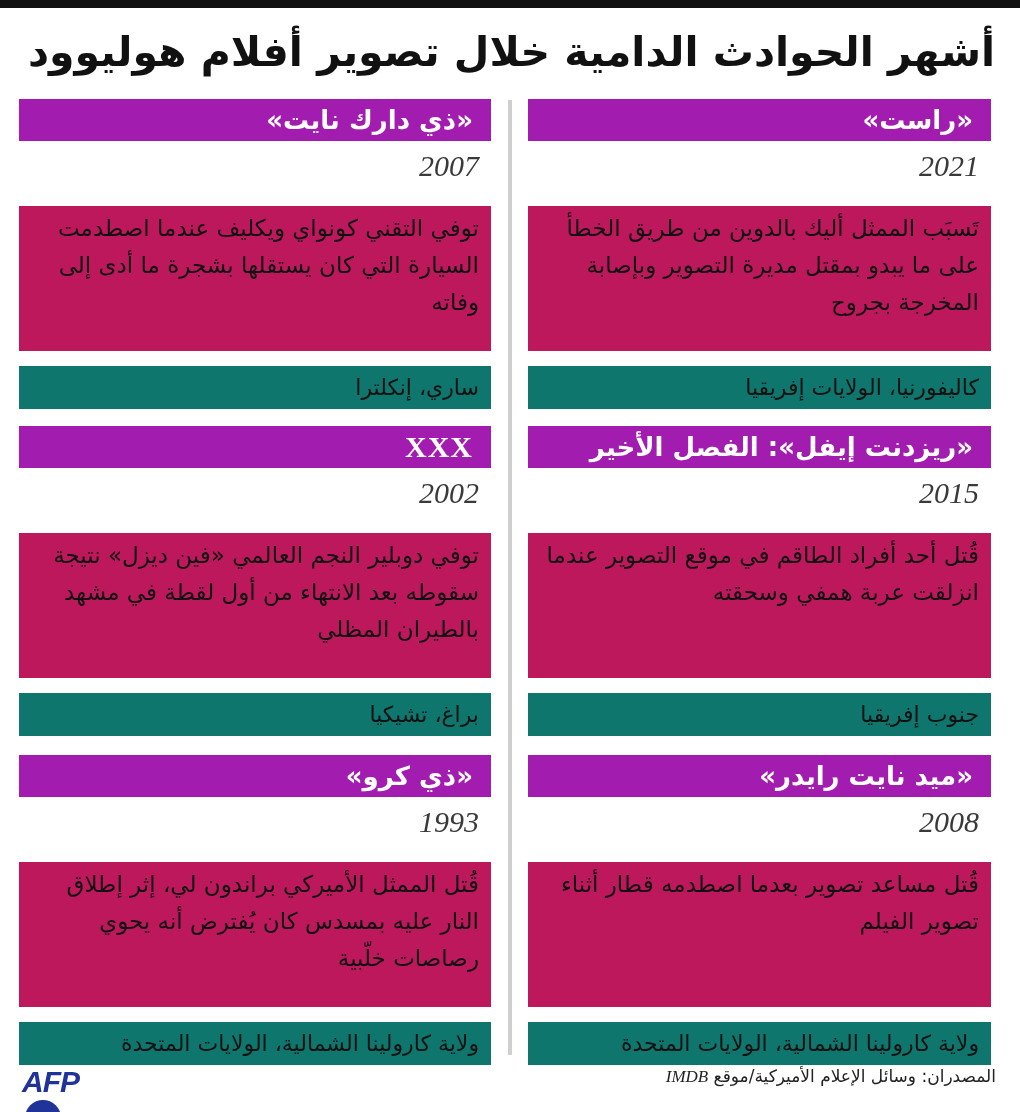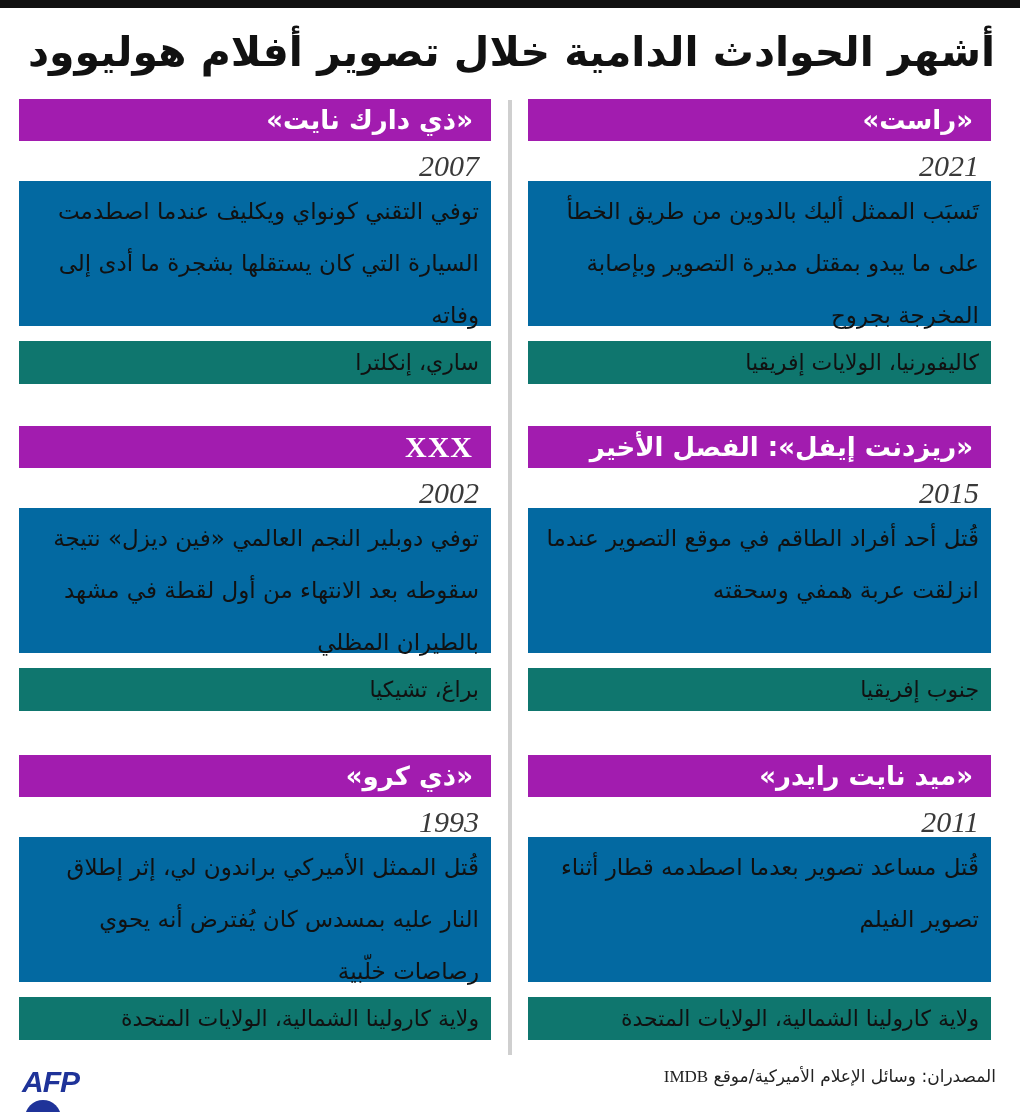--- a/index.html
+++ b/index.html
@@ -9,28 +9,28 @@
   .title { position:absolute; right:25px; top:18px; width:980px; text-align:right; direction:rtl;
            font-family:"DejaVu Sans", sans-serif; font-weight:bold; font-size:41px; line-height:68px; color:#111; }
   .divider { position:absolute; left:508px; top:100px; width:4px; height:955px; background:#cfcfcf; }
   .col { position:absolute; width:463px; }
   .col.right { left:528px; }
   .col.left { left:19px; width:472px; }
   .card { position:absolute; left:0; width:100%; }
   .hdr { height:42px; background:#a21caf; color:#fff; direction:rtl; text-align:right;
          font-weight:bold; font-size:26px; line-height:42px; padding:0 18px; box-sizing:border-box; }
   .hdr.latin { font-family:"Liberation Serif", serif; font-size:30px; letter-spacing:1px; }
-  .year { height:40px; text-align:right; font-family:"Liberation Serif", serif; font-style:italic;
+  .year { height:65px; text-align:right; font-family:"Liberation Serif", serif; font-style:italic;
           font-size:30px; line-height:50px; color:#3a3a3a; padding-right:12px; }
-  .desc { height:145px; background:#0369a1; direction:rtl; text-align:right; font-size:23px;
-          line-height:52px; padding:4px 12px 0 12px; box-sizing:border-box; color:#111; }
+  .desc { height:145px; background:#be185d; direction:rtl; text-align:right; font-size:23px;
+          line-height:37px; padding:4px 12px 0 12px; box-sizing:border-box; color:#111; }
   .loc { margin-top:15px; height:43px; background:#0f766e; direction:rtl; text-align:right;
          font-size:22px; line-height:43px; padding:0 12px; box-sizing:border-box; color:#111; }
   .footer-src { position:absolute; right:24px; top:1066px; direction:rtl; font-size:17px; color:#222; }
-  .footer-src .imdb { font-family:"Liberation Serif", serif; }
+  .footer-src .imdb { font-family:"Liberation Serif", serif; font-style:italic; }
   .afp { position:absolute; left:22px; top:1064px; display:flex; align-items:flex-start;flex-direction:column; }
   .afp-text { font-family:"Liberation Sans", sans-serif; font-weight:bold; font-style:italic; font-size:30px;
               color:#1f3399; letter-spacing:-1px; line-height:36px; }
   .afp-dot { width:36px; height:36px; border-radius:50%; background:#1f3399; margin-left:3px; }
 </style>
 </head>
 <body>
 
 <div class="topbar"></div>
 <div class="title">أشهر الحوادث الدامية خلال تصوير أفلام هوليوود</div>
@@ -44,21 +44,21 @@
     <div class="loc">كاليفورنيا، الولايات إفريقيا</div>
   </div>
   <div class="card" style="top:426px;">
     <div class="hdr">«ريزدنت إيفل»: الفصل الأخير</div>
     <div class="year">2015</div>
     <div class="desc">قُتل أحد أفراد الطاقم في موقع التصوير عندما انزلقت عربة همفي وسحقته</div>
     <div class="loc">جنوب إفريقيا</div>
   </div>
   <div class="card" style="top:755px;">
     <div class="hdr">«ميد نايت رايدر»</div>
-    <div class="year">2011</div>
+    <div class="year">2008</div>
     <div class="desc">قُتل مساعد تصوير بعدما اصطدمه قطار أثناء تصوير الفيلم</div>
     <div class="loc">ولاية كارولينا الشمالية، الولايات المتحدة</div>
   </div>
 </div>
 
 <div class="col left">
   <div class="card" style="top:99px;">
     <div class="hdr">«ذي دارك نايت»</div>
     <div class="year">2007</div>
     <div class="desc">توفي التقني كونواي ويكليف عندما اصطدمت السيارة التي كان يستقلها بشجرة ما أدى إلى وفاته</div>

